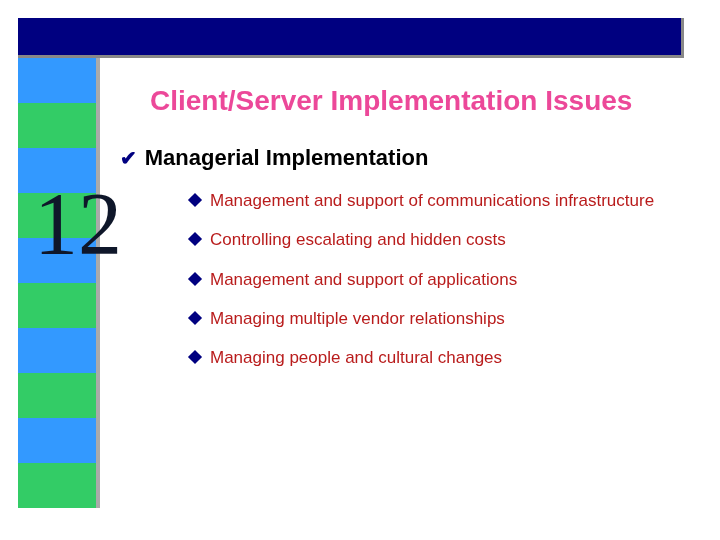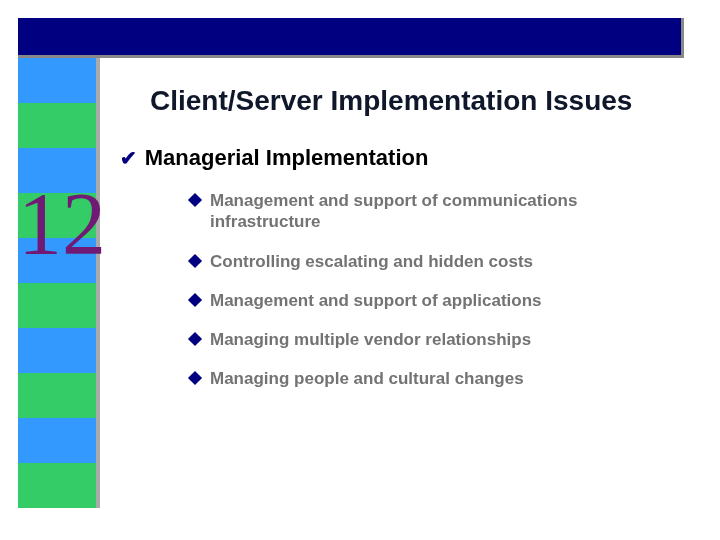--- a/index.html
+++ b/index.html
@@ -43,31 +43,32 @@
     background: #aaa;
   }
   .chapter-number {
     position: absolute;
     left: 18px;
     top: 180px;
     width: 120px;
     font-family: "Times New Roman", Times, serif;
     font-size: 88px;
     font-weight: 400;
-    color: #701a75;
+    color: #0f172a;
+    text-align: center;
     z-index: 5;
     line-height: 1;
   }
   .title {
     position: absolute;
     left: 150px;
     top: 85px;
     font-size: 28px;
     font-weight: bold;
-    color: #0f172a;
+    color: #ec4899;
     font-family: Arial, sans-serif;
   }
   .subhead {
     position: absolute;
     left: 120px;
     top: 145px;
     font-size: 22px;
     font-weight: bold;
     color: #000;
     display: flex;
@@ -94,22 +95,22 @@
   .diamond {
     width: 10px;
     height: 10px;
     background: #000080;
     transform: rotate(45deg);
     flex-shrink: 0;
     margin-top: 5px;
   }
   .bullet-text {
     font-size: 17px;
-    font-weight: bold;
-    color: #737373;
+    font-weight: normal;
+    color: #b91c1c;
     line-height: 1.25;
   }
 </style>
 </head>
 <body>
 
 <div class="top-bar"></div>
 
 <div class="stripes">
   <div class="stripe blue"></div>

